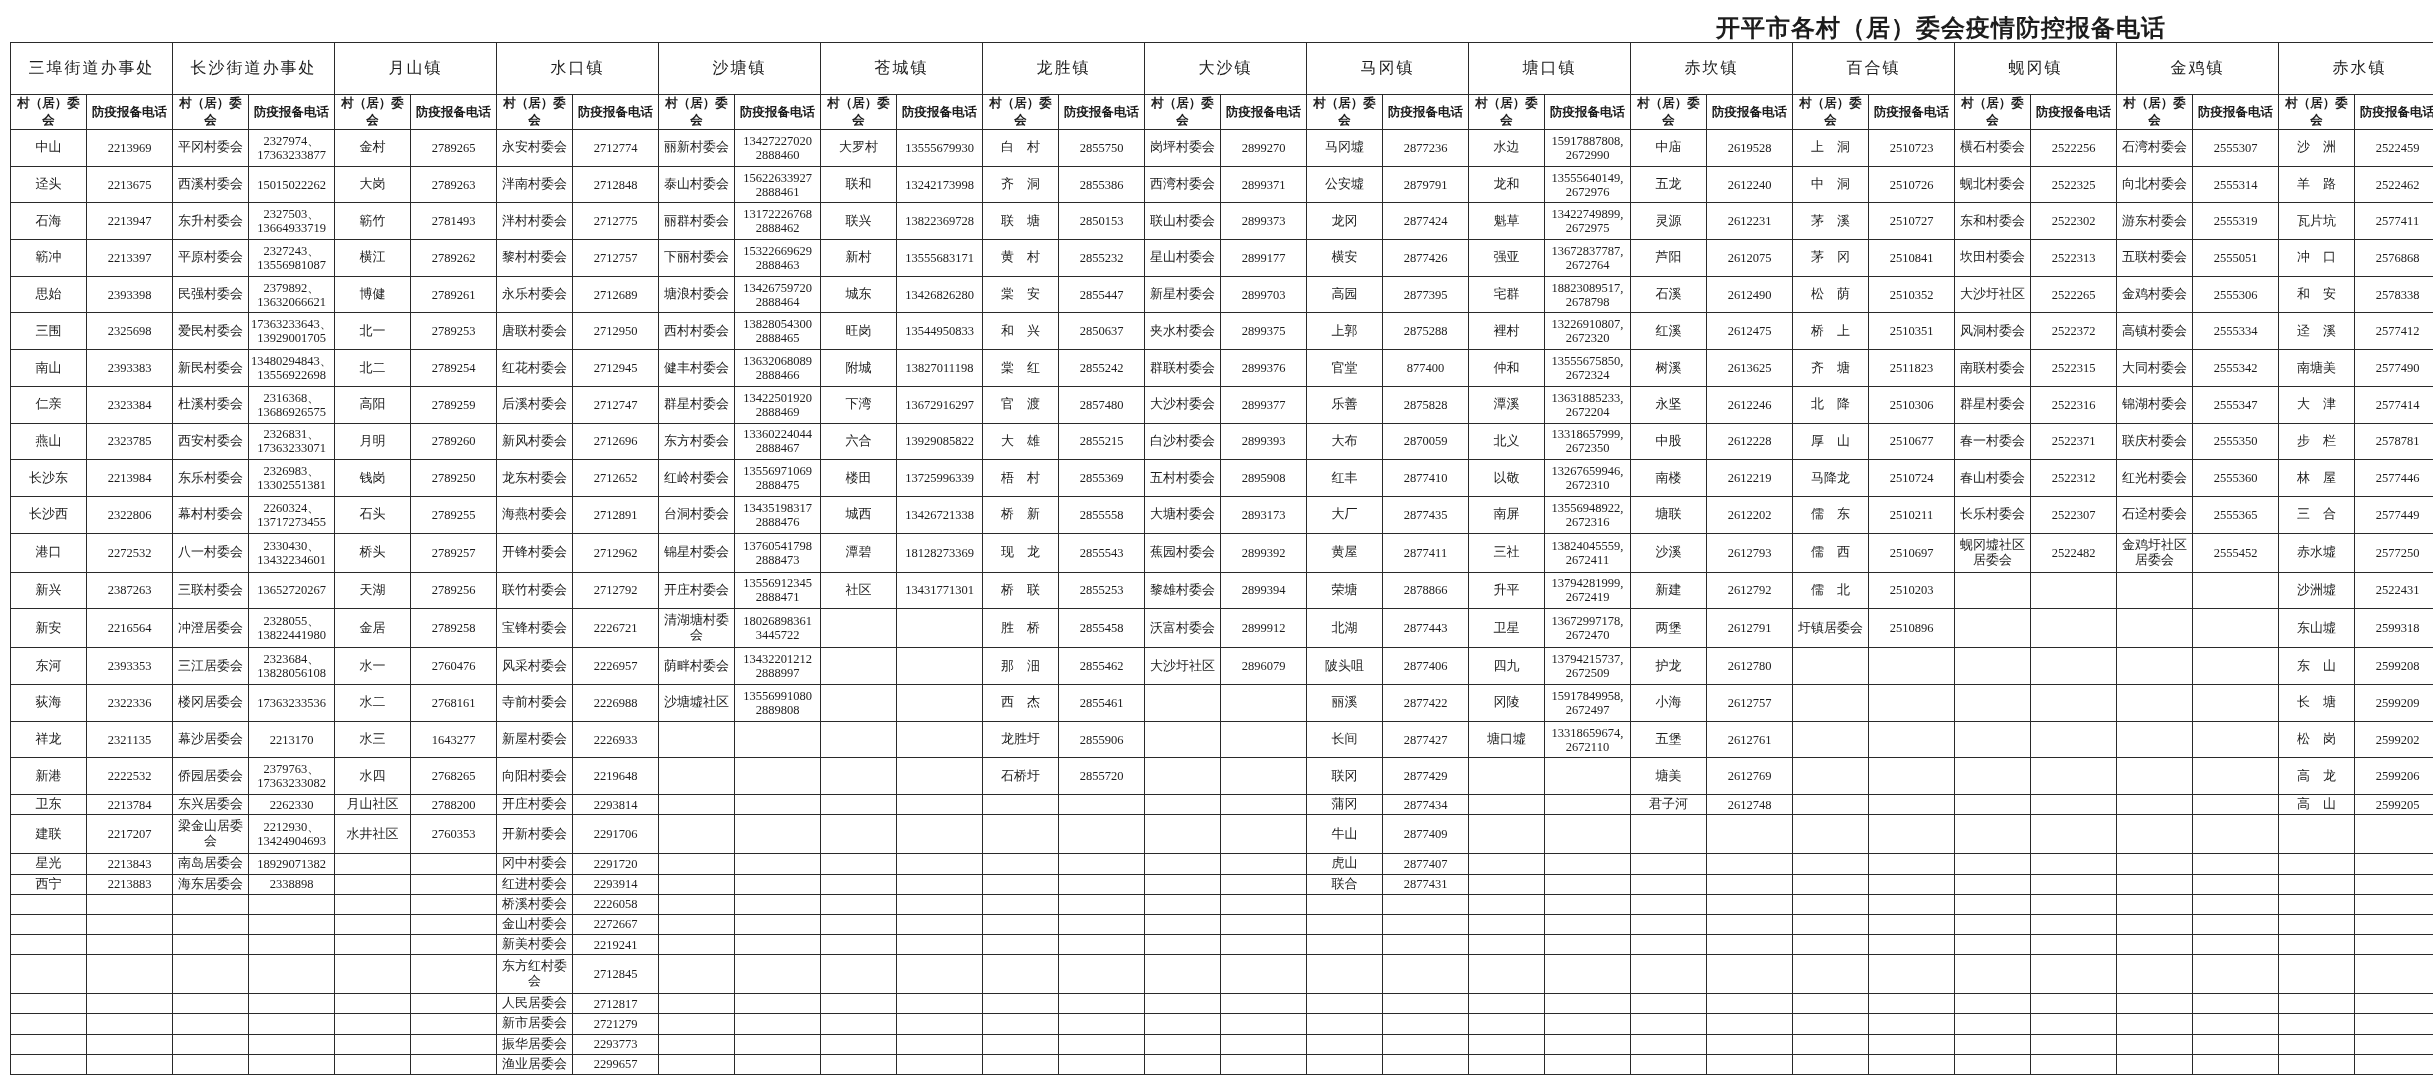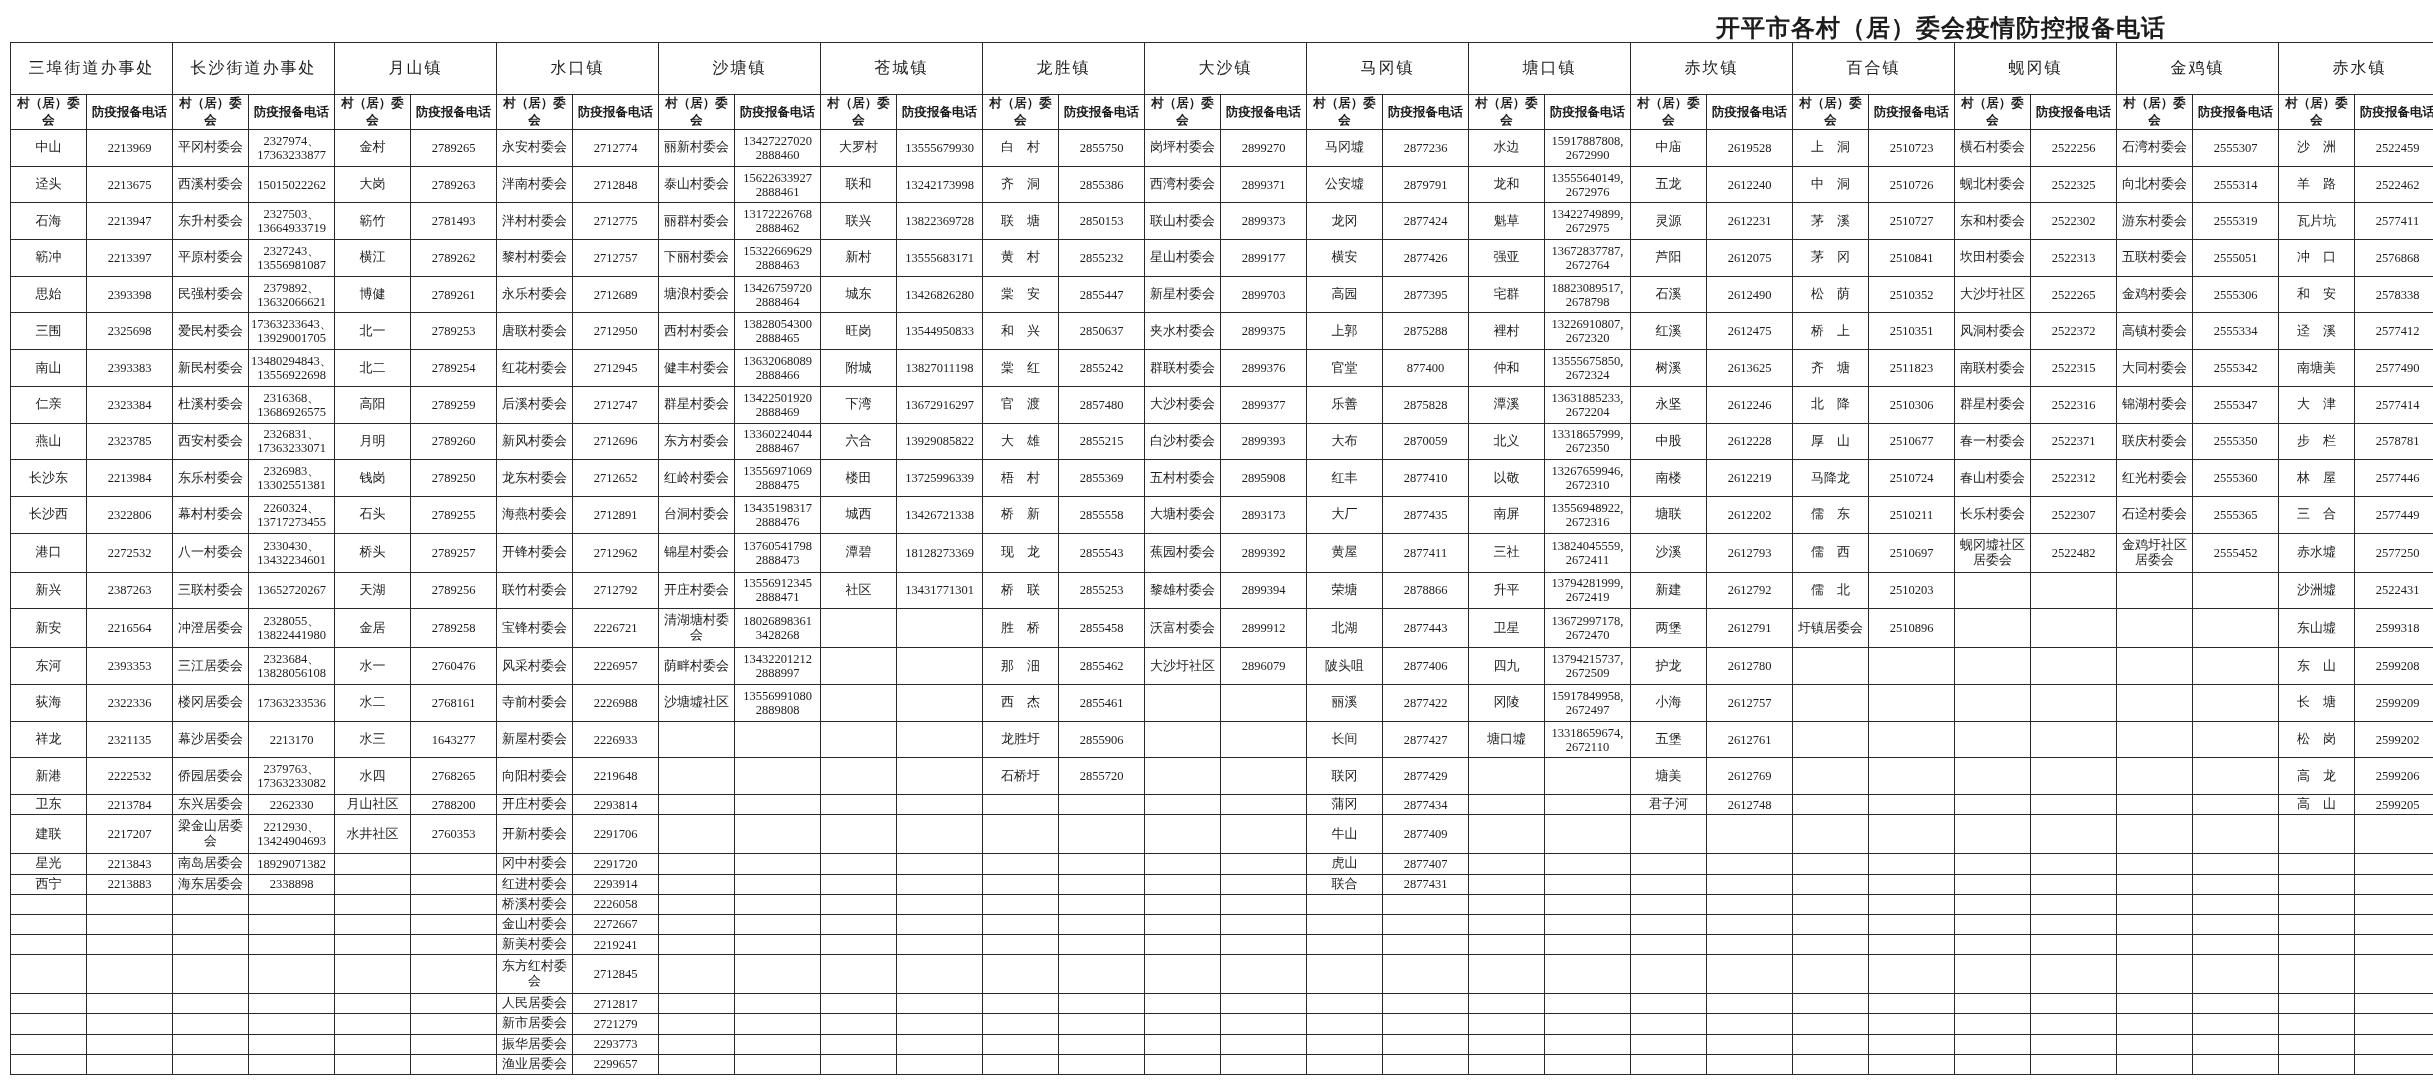--- a/index.html
+++ b/index.html
@@ -575,21 +575,21 @@
         <td class="phone-cell">2216564</td>
         <td class="village-cell">冲澄居委会</td>
         <td class="phone-cell">2328055、
 13822441980</td>
         <td class="village-cell">金居</td>
         <td class="phone-cell">2789258</td>
         <td class="village-cell">宝锋村委会</td>
         <td class="phone-cell">2226721</td>
         <td class="village-cell">清湖塘村委会</td>
         <td class="phone-cell">18026898361
-3428268</td>
+3445722</td>
         <td class="village-cell"></td>
         <td class="phone-cell"></td>
         <td class="village-cell">胜　桥</td>
         <td class="phone-cell">2855458</td>
         <td class="village-cell">沃富村委会</td>
         <td class="phone-cell">2899912</td>
         <td class="village-cell">北湖</td>
         <td class="phone-cell">2877443</td>
         <td class="village-cell">卫星</td>
         <td class="phone-cell">13672997178,

